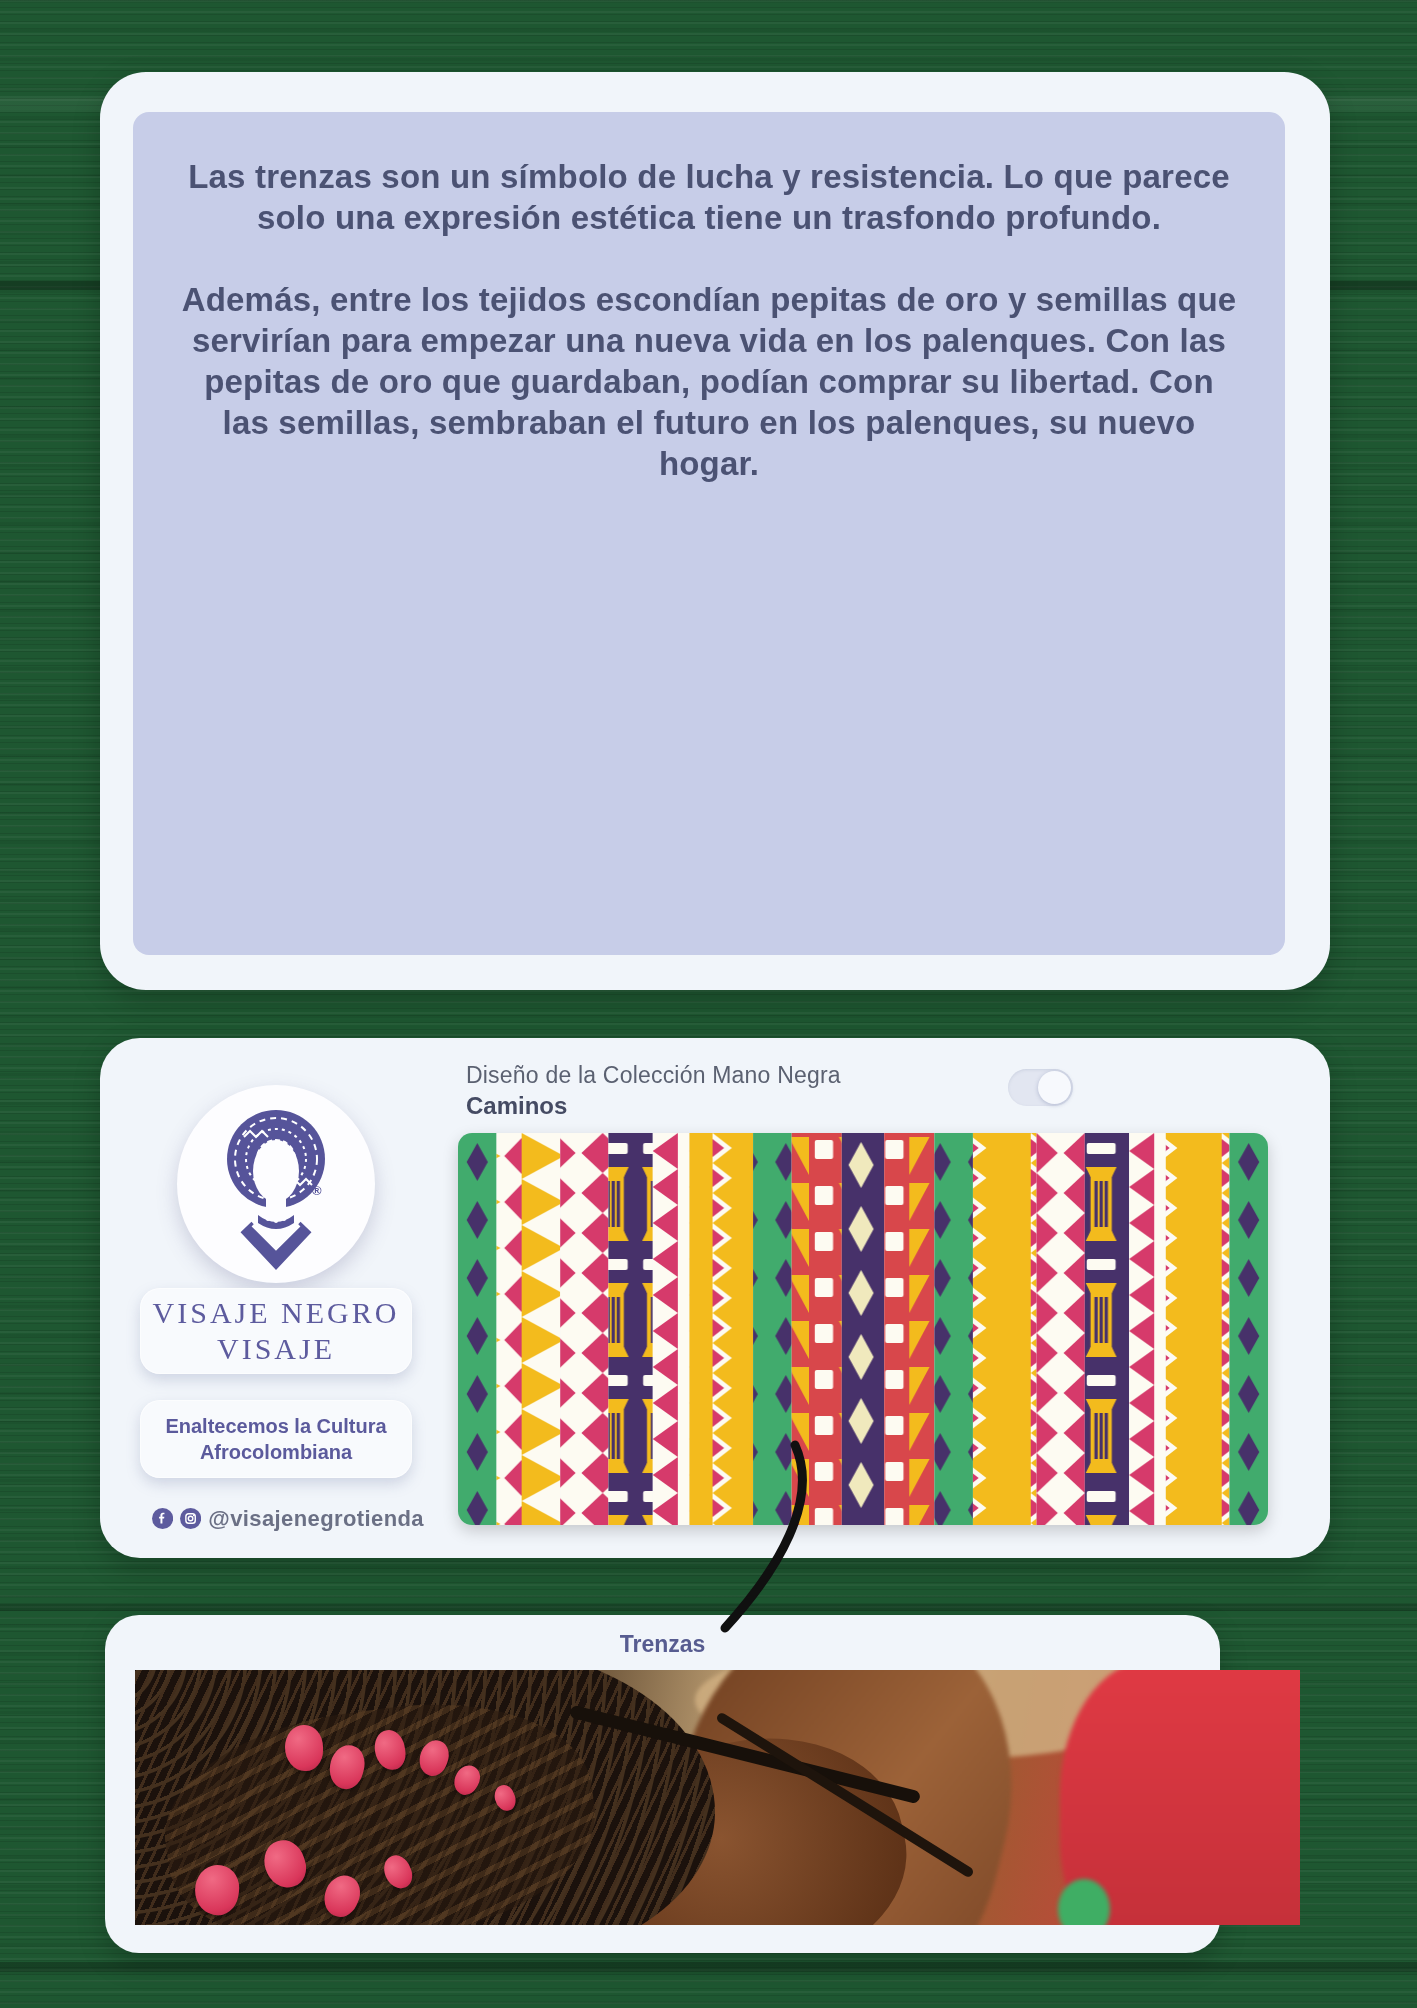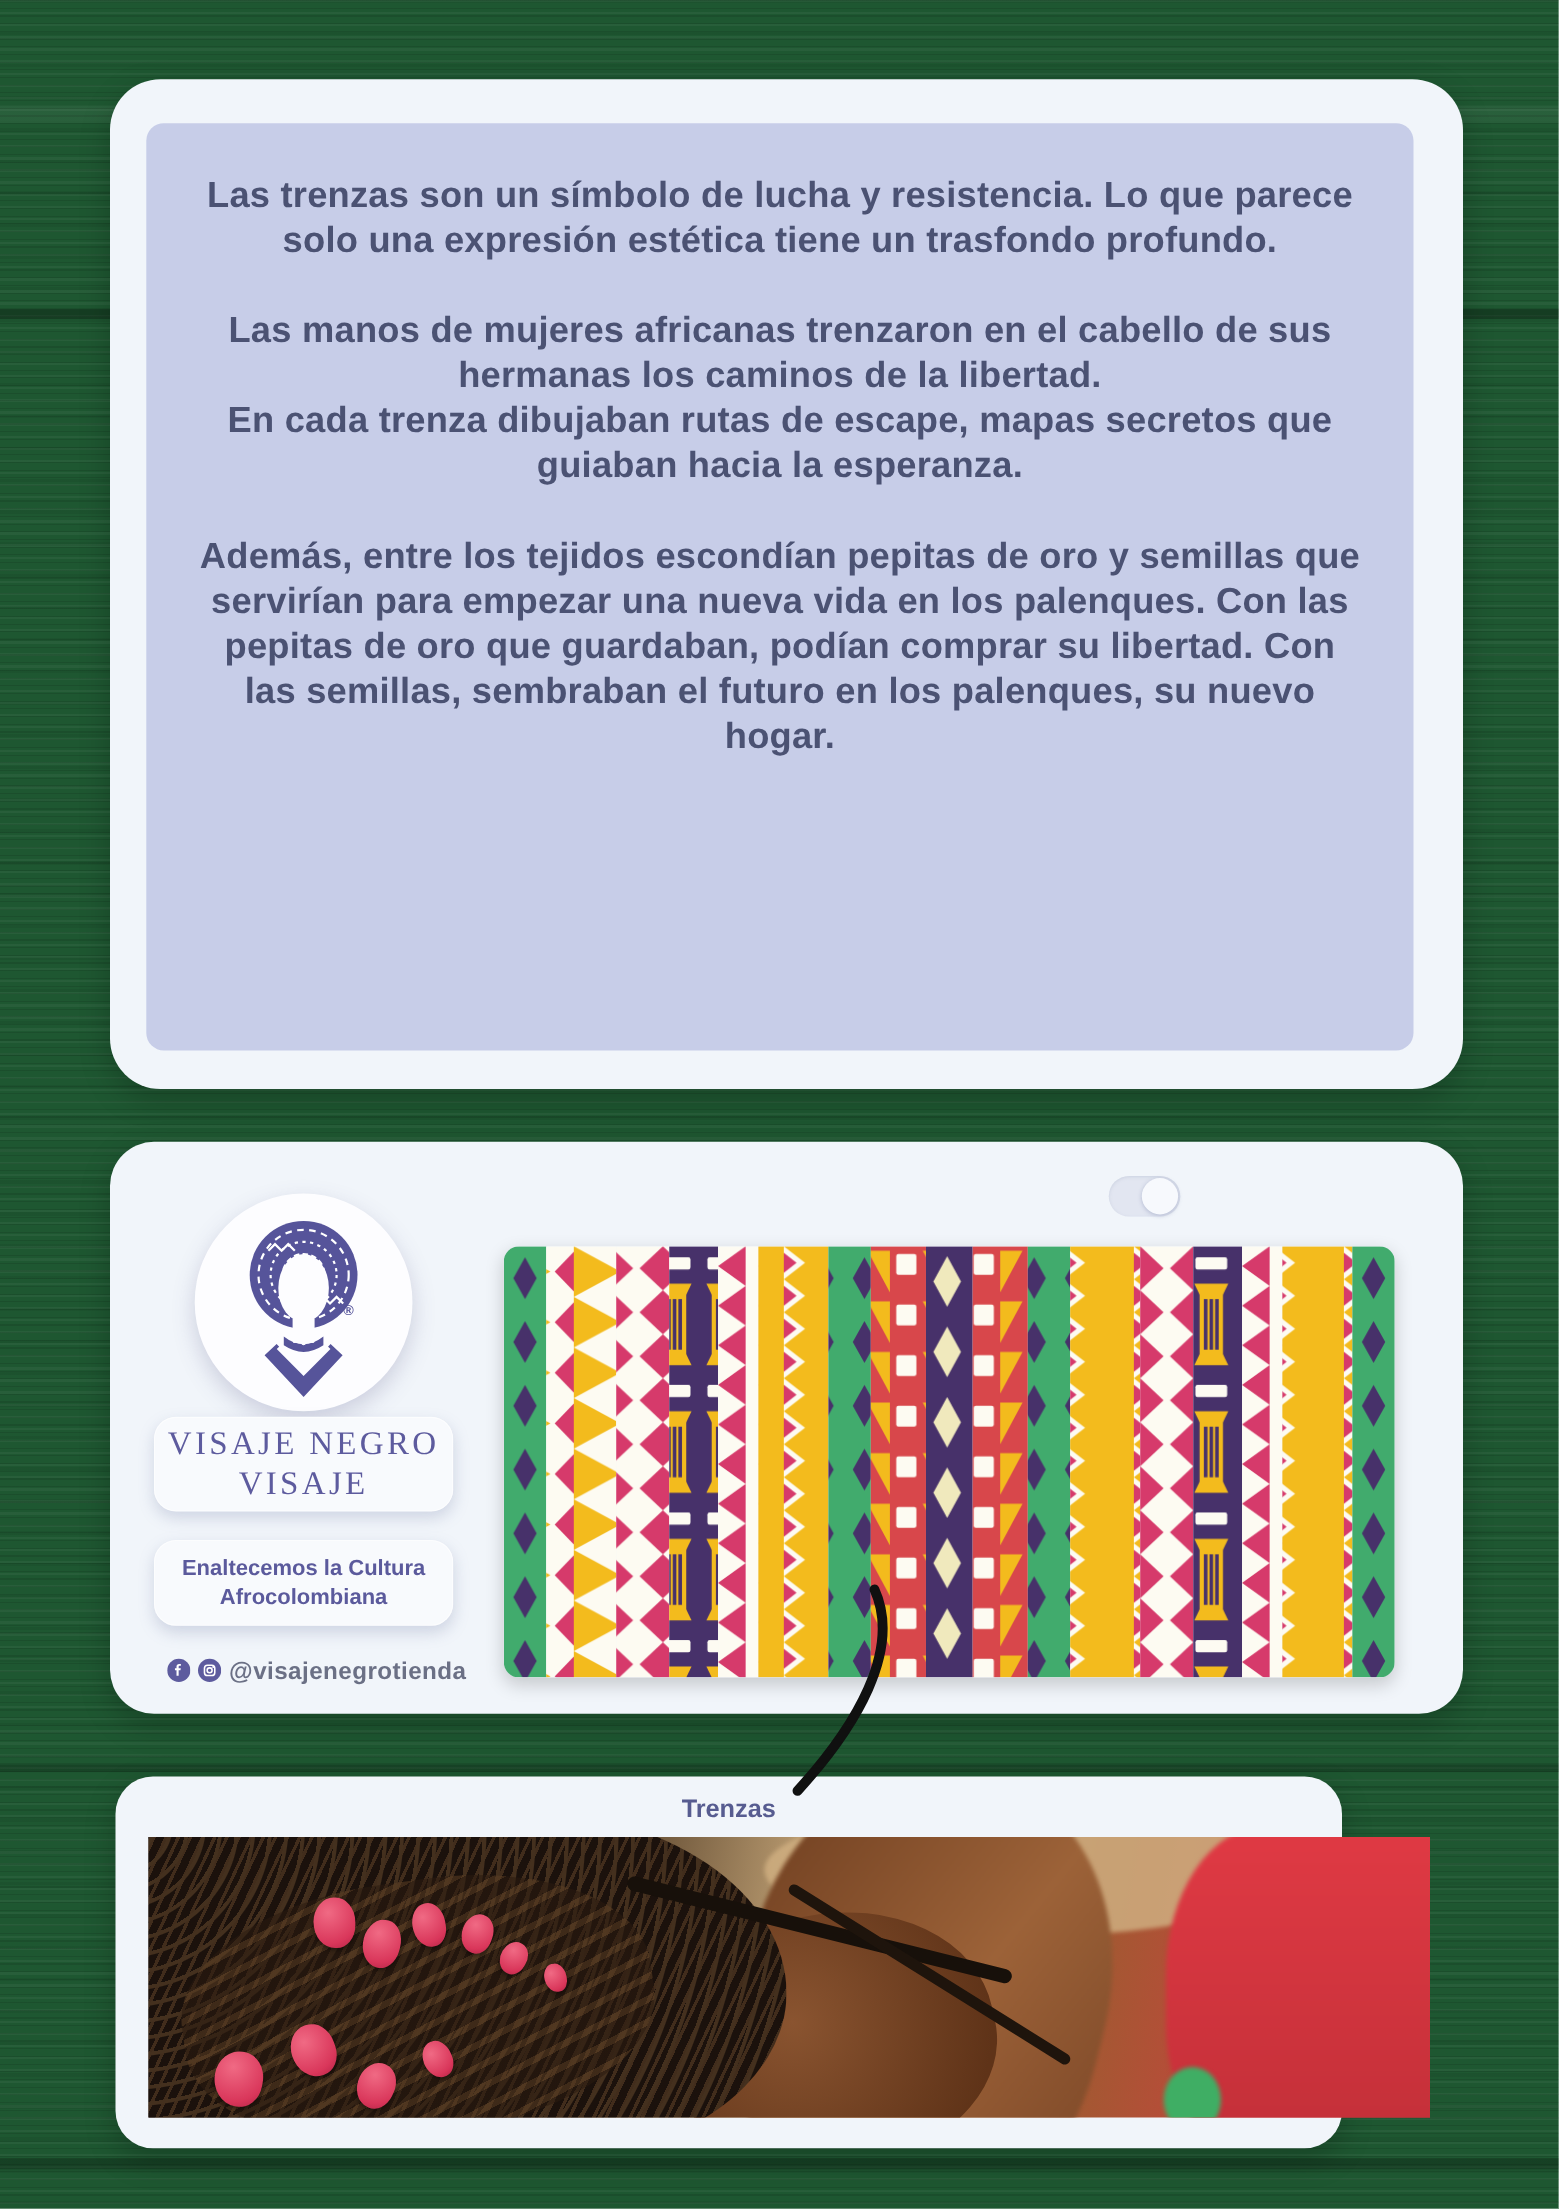--- a/index.html
+++ b/index.html
@@ -119,22 +119,20 @@
   .tan-top { left:560px; top:-30px; width:480px; height:120px; border-radius:50%; background:#cfae80; opacity:.85; }
 </style>
 </head>
 <body>
 
 <div class="canvas">
 
   <section class="card story-card">
     <div class="story-box" id="story-paragraphs">
         <p>Las trenzas son un símbolo de lucha y resistencia. Lo que parece solo una expresión estética tiene un trasfondo profundo.</p>
-        <p>Las manos de mujeres africanas trenzaron en el cabello de sus hermanas los caminos de la libertad.
-En cada trenza dibujaban rutas de escape, mapas secretos que guiaban hacia la esperanza.</p>
         <p>Además, entre los tejidos escondían pepitas de oro y semillas que servirían para empezar una nueva vida en los palenques. Con las pepitas de oro que guardaban, podían comprar su libertad. Con las semillas, sembraban el futuro en los palenques, su nuevo hogar.</p>
       </div>
   </section>
 
   <section class="card brand-card">
 
     <div class="logo-circle">
       <svg viewBox="0 0 160 175" width="160" height="175">
         <circle cx="80" cy="62" r="49" fill="#56549a"></circle>
         <circle cx="80" cy="62" r="41" fill="none" stroke="#ffffff" stroke-width="2" stroke-dasharray="6 5"></circle>
@@ -171,20 +169,24 @@
       </svg>
       <svg width="27" height="27" viewBox="0 0 27 27">
         <circle cx="13.5" cy="13.5" r="13.5" fill="#5d5b9e"></circle>
         <rect x="7.5" y="7.5" width="12" height="12" rx="3.6" fill="none" stroke="#ffffff" stroke-width="1.8"></rect>
         <circle cx="13.5" cy="13.5" r="2.9" fill="none" stroke="#ffffff" stroke-width="1.8"></circle>
         <circle cx="17.6" cy="9.6" r="1.1" fill="#ffffff"></circle>
       </svg>
       <span class="handle">@visajenegrotienda</span>
     </div>
 
+    <div class="design-header">
+      <div class="design-label">Diseño de la Colección Mano Negra</div>
+      <div class="design-name">Caminos</div>
+    </div>
 
     <div class="toggle">
       <div class="knob"></div>
     </div>
 
     <div class="pattern-wrap">
       <svg viewBox="0 0 840 392" preserveAspectRatio="none">
         <defs>
           <pattern id="pat-green-diamonds" patternUnits="userSpaceOnUse" width="40" height="58">
             <rect width="40" height="58" fill="#41ab6d"></rect>

